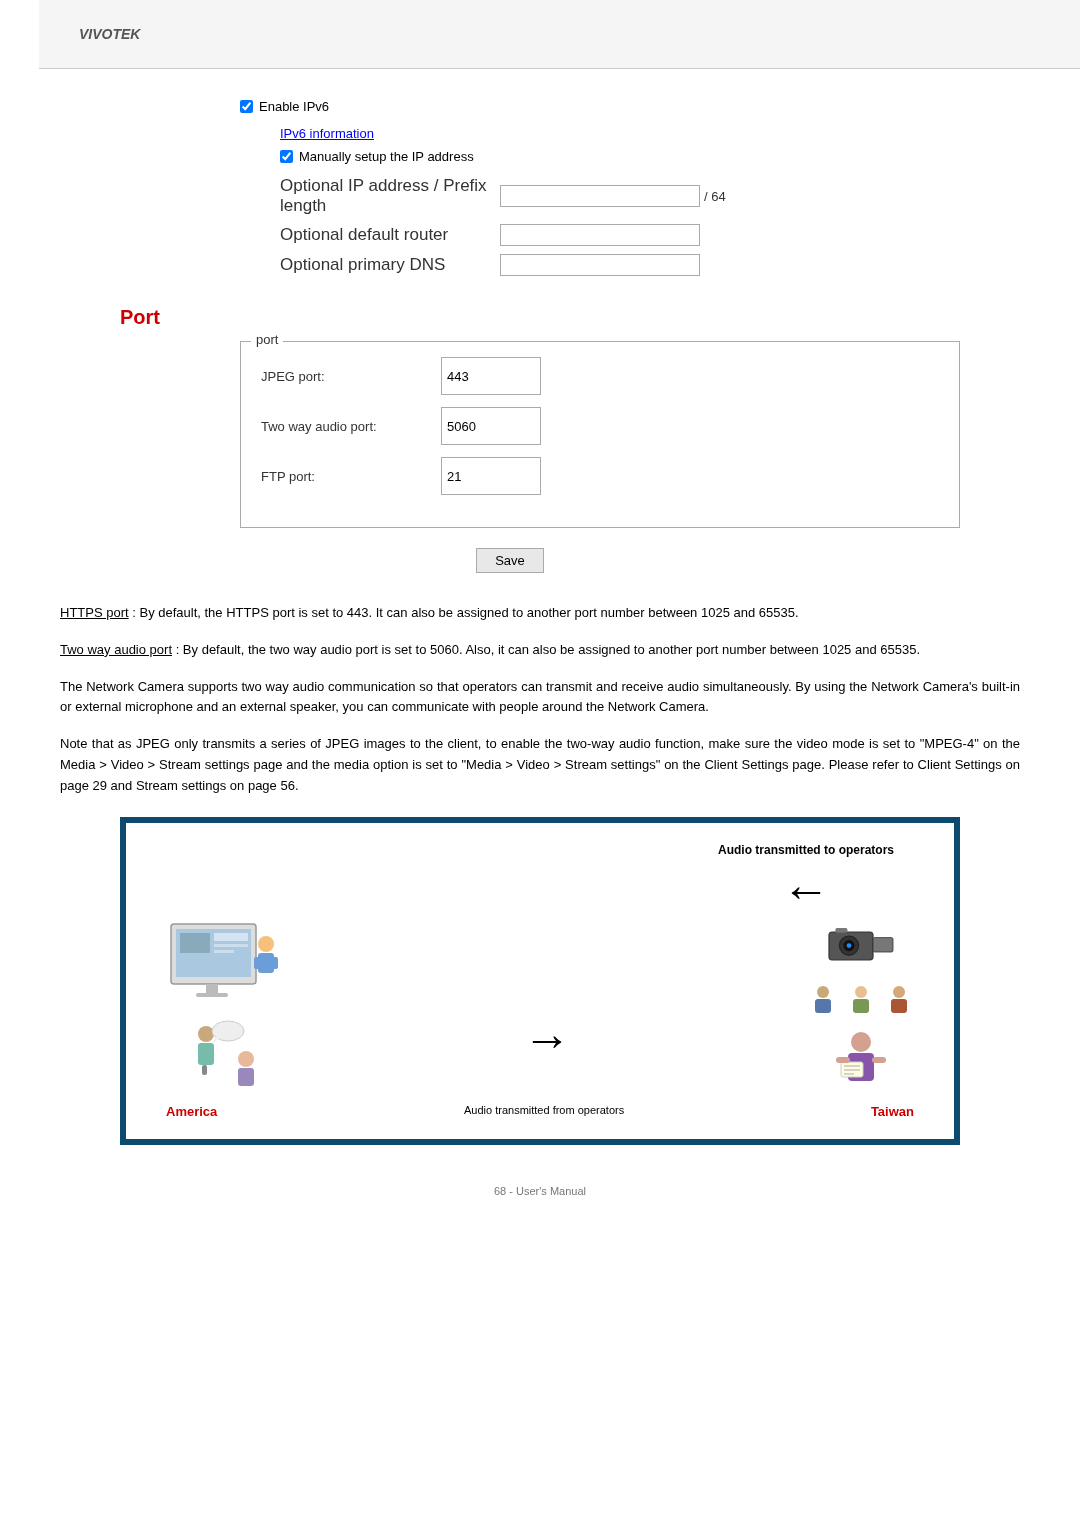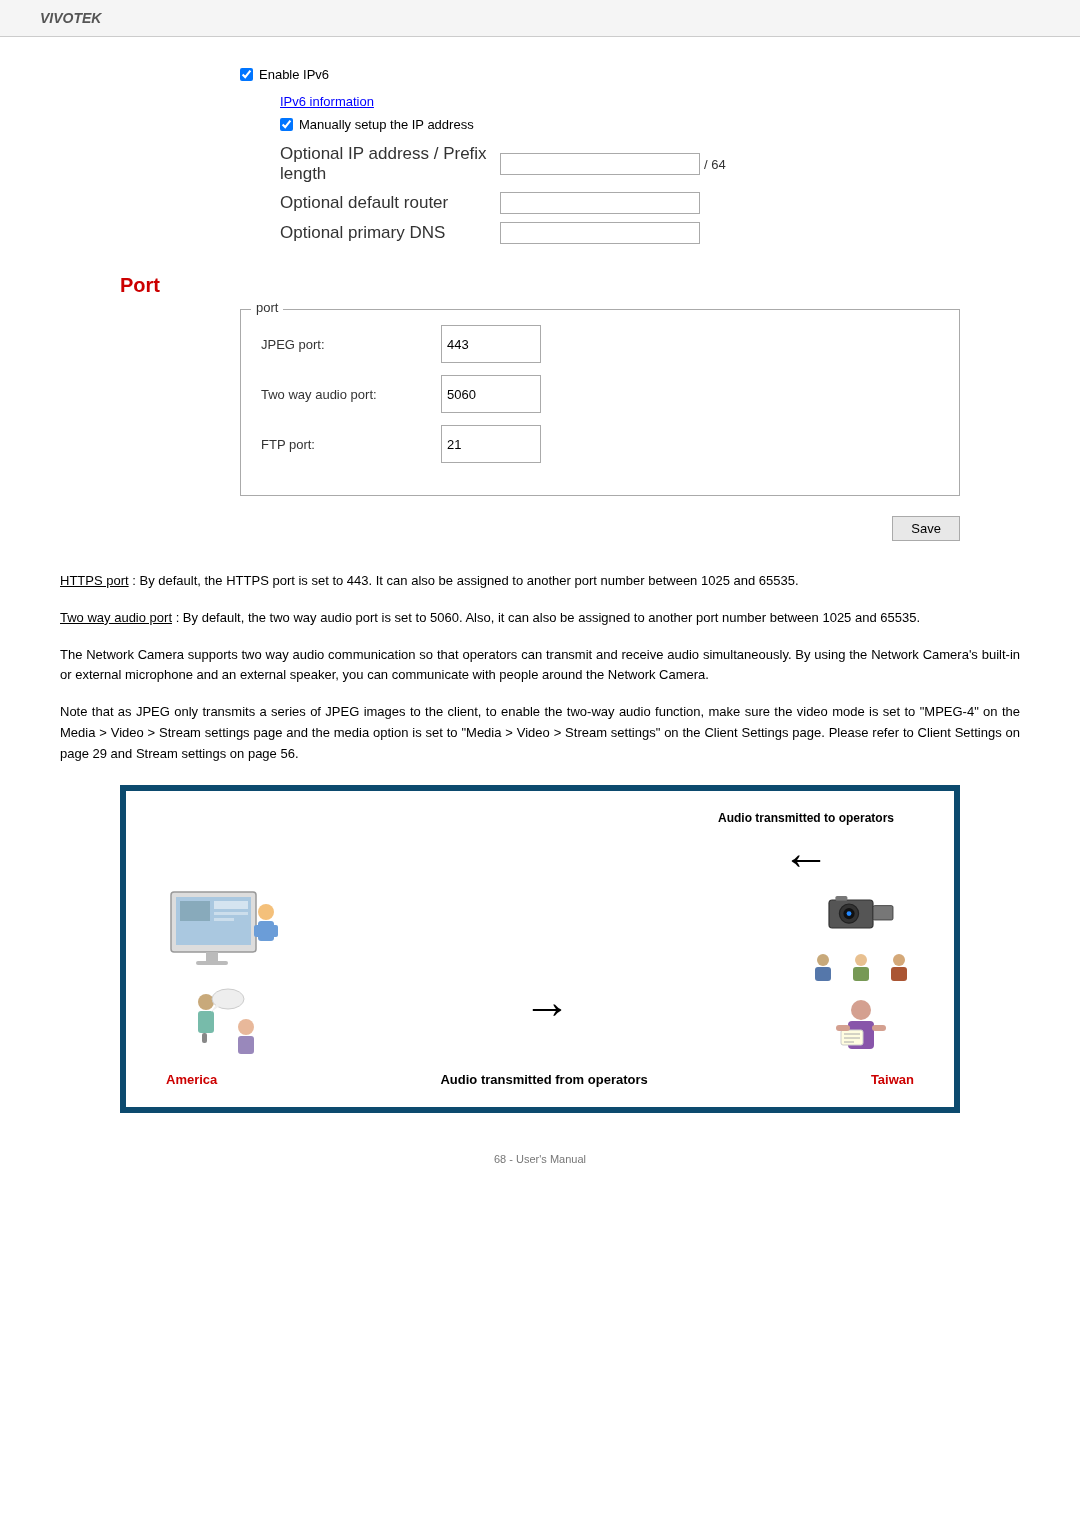--- a/index.html
+++ b/index.html
@@ -7,22 +7,23 @@
       font-family: Arial, sans-serif;
       font-size: 13px;
       background: #fff;
       color: #000;
       width: 1080px;
       min-height: 1527px;
     }
 
     .header-bar {
       border-bottom: 1px solid #ccc;
-      padding: 10px 40px;
+      padding: 26px 40px;
       background: #f5f5f5;
+      margin-left: 39px;
     }
     .header-bar .brand {
       font-style: italic;
       font-weight: bold;
       color: #555;
       font-size: 14px;
     }
 
     .page-content {
       padding: 30px 60px 40px 60px;
@@ -136,21 +137,21 @@
     .port-field-input {
       border: 1px solid #aaa;
       padding: 18px 5px;
       font-size: 13px;
       width: 100px;
       height: 22px;
     }
 
     .save-row {
       display: flex;
-      justify-content: flex-end;
+      justify-content: center;
       margin-right: 60px;
       margin-top: 10px;
       margin-bottom: 30px;
     }
     .save-btn {
       background: #e8e8e8;
       border: 1px solid #aaa;
       padding: 4px 18px;
       font-size: 13px;
       cursor: pointer;
@@ -208,21 +209,21 @@
     }
 
     .diagram-footer {
       display: flex;
       justify-content: space-between;
       width: 100%;
       padding: 10px 20px 0 20px;
     }
     .america-label { color: #c00; font-weight: bold; font-size: 13px; }
     .taiwan-label { color: #c00; font-weight: bold; font-size: 13px; }
-    .center-footer-label { font-weight: bold; font-size: 13px; }
+    .center-footer-label { font-weight: normal; font-size: 11px; }
 
     
     .illus-computer {
       width: 120px;
       height: 90px;
     }
     .illus-camera {
       width: 80px;
       height: 60px;
     }

